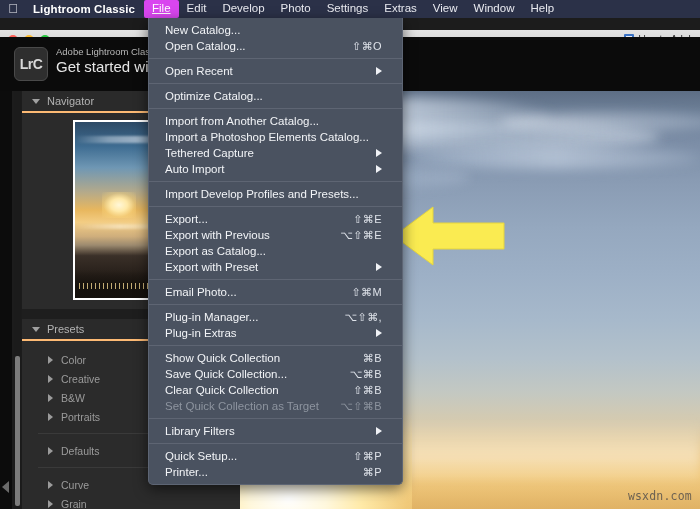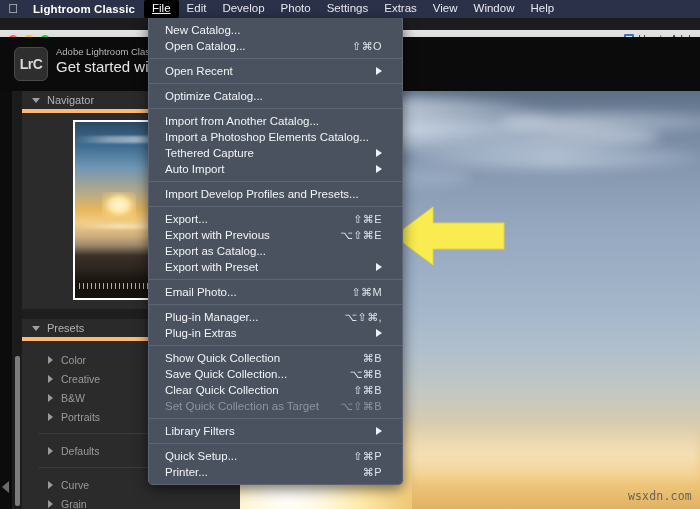--- a/index.html
+++ b/index.html
@@ -23,21 +23,21 @@
     line-height: 18px; margin-left: 2px;
   }
   .app-name {
     color: #ffffff; font-weight: bold; font-size: 11.5px;
     padding: 0 9px; letter-spacing: .1px;
   }
   .mb-item {
     color: #e9eaf0; font-size: 11.5px; padding: 1px 8px 2px 8px;
     line-height: 15px; border-radius: 2px;
   }
-  .mb-item.active { background: #000000; color: #ffffff; text-decoration: underline; }
+  .mb-item.active { background: #d946ef; color: #ffffff; text-decoration: underline; }
 
   
   .lr-window {
     position: absolute; top: 18px; left: 0; width: 700px; height: 491px;
     background: #1c1c1c; overflow: hidden;
   }
   .lr-titlebar {
     position: absolute; top: 12px; left: 0; width: 700px; height: 19px;
     background: linear-gradient(180deg,#e4e4e4 0%,#cfcfcf 100%);
     display: flex; align-items: center;
@@ -105,21 +105,21 @@
     position: absolute; left: 1px; top: 265px; width: 5px; height: 150px;
     background: #7c7c7c; border-radius: 2px;
   }
   .left-panel {
     position: absolute; left: 22px; top: 73px; width: 218px; height: 418px;
     background: #1e1e1e;
   }
   .panel-header {
     height: 22px; background: #2a2a2a; color: #b3b3b3;
     font-size: 11px; display: flex; align-items: center;
-    padding-left: 10px; border-bottom: 4px solid #fdba74;
+    padding-left: 10px; border-bottom: 2px solid #fdba74;
   }
   .tri-down {
     width: 0; height: 0; margin-right: 7px;
     border-left: 4px solid transparent; border-right: 4px solid transparent;
     border-top: 5px solid #a0a0a0;
   }
   .nav-body {
     background: #2b2b2b; height: 196px; padding: 7px 7px 0 7px;
   }
   .nav-thumb-wrap {

